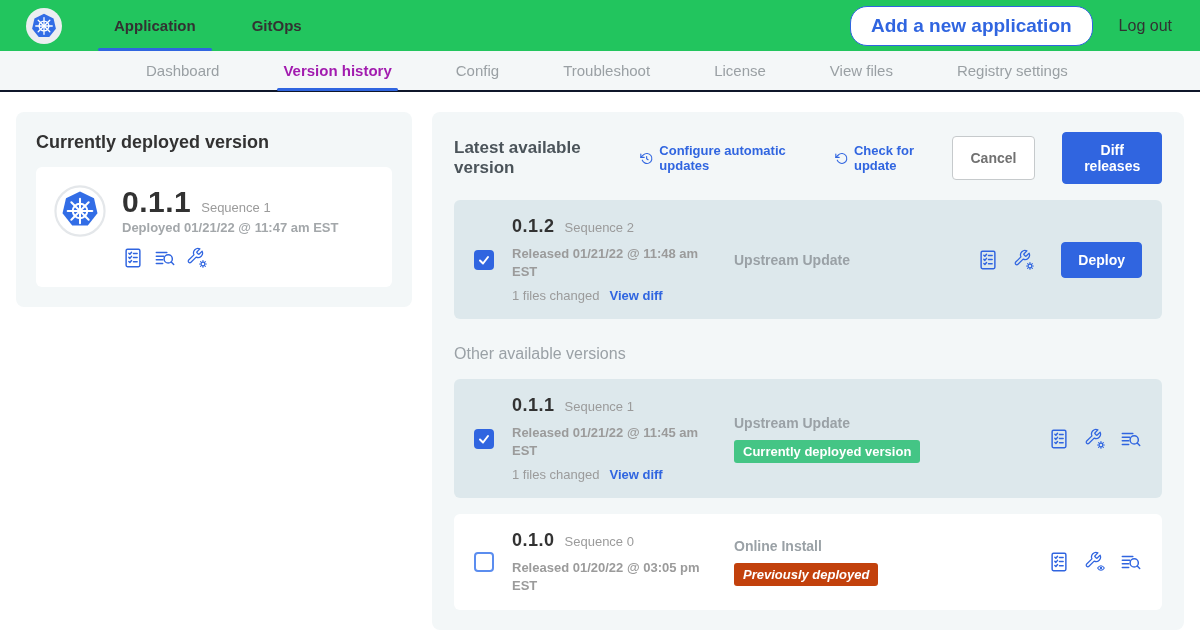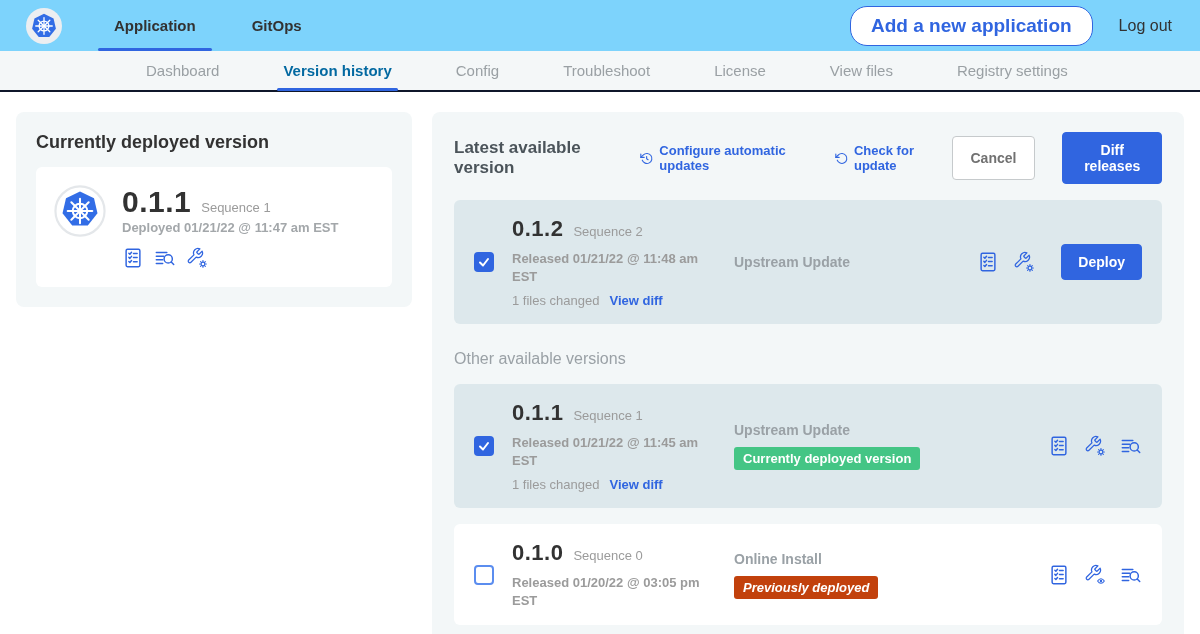--- a/index.html
+++ b/index.html
@@ -1,34 +1,34 @@
 <!DOCTYPE html>
 <html><head>
 <meta charset="utf-8">
 <style>
   * { margin:0; padding:0; box-sizing:border-box; }
   html,body { width:1200px; height:634px; background:#fff; font-family:"Liberation Sans", sans-serif; overflow:hidden; }
 
   
-  .topnav { height:51px; display:flex; align-items:center; padding:0 28px 0 26px; background:#7dd3fc; }
+  .topnav { height:51px; display:flex; align-items:center; padding:0 28px 0 26px; background:#22c55e; }
   .logo-wrap { width:36px; height:36px; border-radius:50%; background:#eceef1; display:flex; align-items:center; justify-content:center; }
   .top-tabs { display:flex; margin-left:42px; height:100%; }
   .top-tab { position:relative; display:flex; align-items:center; height:100%; padding:0 10px; margin-right:36px;
              font-size:15px; font-weight:700; color:#323232; cursor:pointer; }
   .top-tab.active::after { content:""; position:absolute; left:-6px; right:-6px; bottom:0; height:3px; background:#3065e0; border-radius:2px; }
   .top-right { margin-left:auto; display:flex; align-items:center; gap:26px; }
   .add-app-btn { border:1px solid #3065e0; color:#3065e0; background:#fff; border-radius:17px; padding:8px 20px;
                  font-size:19px; font-weight:700; font-family:inherit; cursor:pointer; }
   .logout { font-size:16px; color:#323232; cursor:pointer; }
 
   
   .subnav { height:41px; background:#f4f7f8; border-bottom:2px solid #0f172a; display:flex; align-items:center; padding-left:140px; }
   .sub-tab { position:relative; height:100%; display:flex; align-items:center; padding:0 6px; margin-right:52px;
              font-size:15px; color:#9aa0a4; cursor:pointer; }
-  .sub-tab.active { color:#0369a1; font-weight:700; }
+  .sub-tab.active { color:#a21caf; font-weight:700; }
   .sub-tab.active::after { content:""; position:absolute; left:0; right:0; bottom:-1px; height:3px; background:#3065e0; border-radius:2px; }
 
   
   .main { display:flex; align-items:flex-start; gap:20px; padding:20px 16px; }
   .panel { background:#f3f7f8; border-radius:8px; }
   .left-panel { width:396px; padding:20px; }
   .left-title { font-size:18px; font-weight:700; color:#323232; }
   .deployed-card { background:#fff; border-radius:6px; margin-top:14px; padding:18px; display:flex; gap:16px; }
   .k8s-big { width:52px; height:52px; }
   .ver-line { display:flex; align-items:baseline; }
@@ -48,21 +48,21 @@
   .btn-primary { background:#3065e0; border:1px solid #3065e0; color:#fff; margin-left:12px; }
   .btn-outline { background:#fff; border:1px solid #3065e0; color:#3065e0; }
 
   .ver-card { display:flex; align-items:center; margin-top:16px; padding:16px 20px; border-radius:6px; }
   .ver-card.selected { background:#dde8ec; }
   .ver-card.plain { background:#fff; }
   .checkbox { width:20px; height:20px; border-radius:4px; flex:none; cursor:pointer; }
   .checkbox.checked { background:#3065e0; display:flex; align-items:center; justify-content:center; }
   .checkbox.unchecked { background:#fff; border:2px solid #5b8def; }
   .vc-info { width:218px; margin-left:18px; flex:none; }
-  .vc-num { font-size:22px; font-weight:700; color:#323232; letter-spacing:.5px; }
+  .vc-num { font-size:18px; font-weight:700; color:#323232; letter-spacing:.5px; }
   .vc-released { margin-top:8px; font-size:13px; font-weight:600; color:#9b9b9b; max-width:190px; line-height:1.35; }
   .vc-files { margin-top:8px; font-size:13px; color:#9b9b9b; display:flex; align-items:center; }
   .view-diff { color:#3065e0; font-weight:700; margin-left:10px; cursor:pointer; }
   .vc-source { flex:1; padding-left:4px; }
   .source-label { font-size:14px; font-weight:600; color:#9aa1a6; }
   .badge { display:inline-block; margin-top:9px; padding:4px 9px; border-radius:3px; font-size:13px; font-weight:600; color:#fff; }
   .badge-green { background:#44c585; }
   .badge-gray { background:#c2410c;font-style:italic; }
   .vc-actions { display:flex; align-items:center; gap:14px; }
   .other-label { margin-top:26px; font-size:16px; color:#9aa1a6; }

